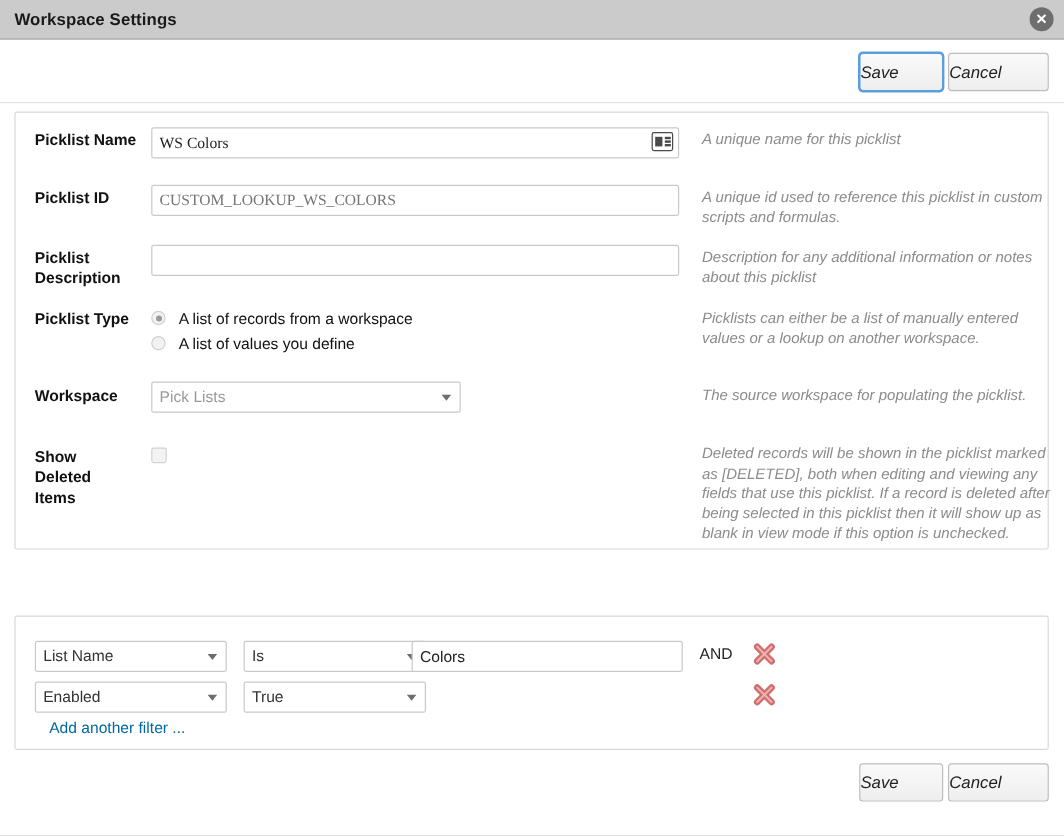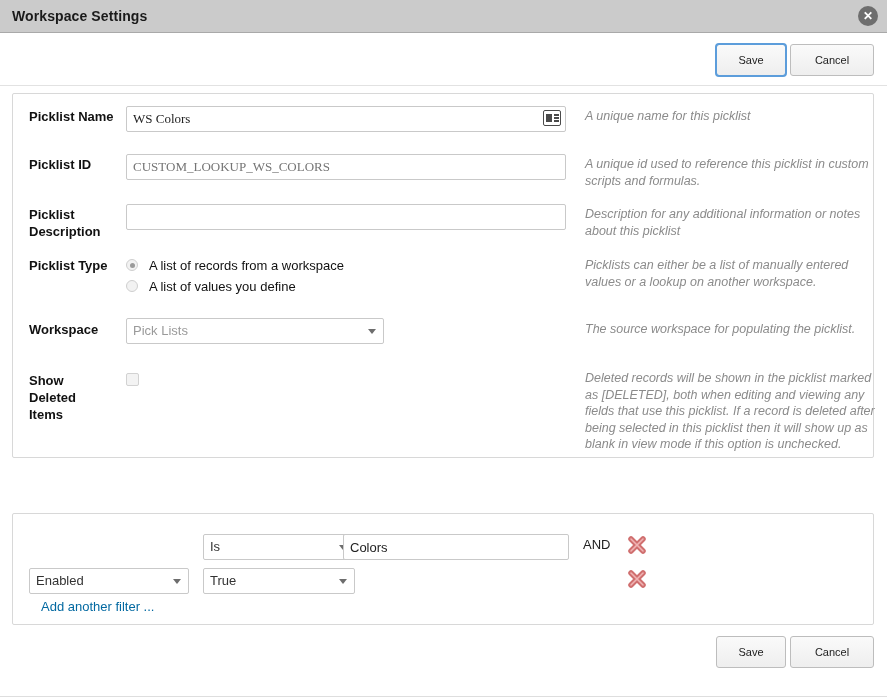--- a/index.html
+++ b/index.html
@@ -63,25 +63,26 @@
     border-bottom: 1px solid #e2e2e2;
     box-sizing: border-box;
   }
   .btn {
     display: inline-block;
     box-sizing: border-box;
     background: linear-gradient(#fafafa, #eeeeee);
     border: 1px solid #bdbdbd;
     border-radius: 3px;
     font-family: "Liberation Sans", sans-serif;
-    font-size: 11px;
+    font-size: 14px;
     color: #222;
-    text-align: center;
+    text-align: left;
     cursor: pointer;
     padding: 0;
+    font-style: italic;
   }
   .btn-top {
     position: absolute;
     width: 70px;
     height: 32px;
     line-height: 30px;
     top: 10px;
   }
   #save-top {
     right: 101px;
@@ -400,20 +401,24 @@
       <span class="checkbox"></span>
     </div>
     <div class="help-text" style="top:-2px;">Deleted records will be shown in the picklist marked as [DELETED], both when editing and viewing any fields that use this picklist. If a record is deleted after being selected in this picklist then it will show up as blank in view mode if this option is unchecked.</div>
   </div>
 
 </div>
 
 <div class="panel" id="filter-panel">
 
   <div class="filter-row" style="top:20px; width:100%;">
+    <div class="fake-select filter-field f1">
+      <span>List Name</span>
+      <span class="caret"></span>
+    </div>
     <div class="fake-select filter-field f2">
       <span>Is</span>
       <span class="caret"></span>
     </div>
     <input class="filter-value" type="text" value="Colors" style="">
     <div class="conj">AND</div>
     <div class="del-x">
       <svg width="22" height="22" viewBox="0 0 22 22">
         <g stroke="#d06f6f" stroke-width="5.5" stroke-linecap="round">
           <line x1="5" y1="5" x2="17" y2="17"></line>

